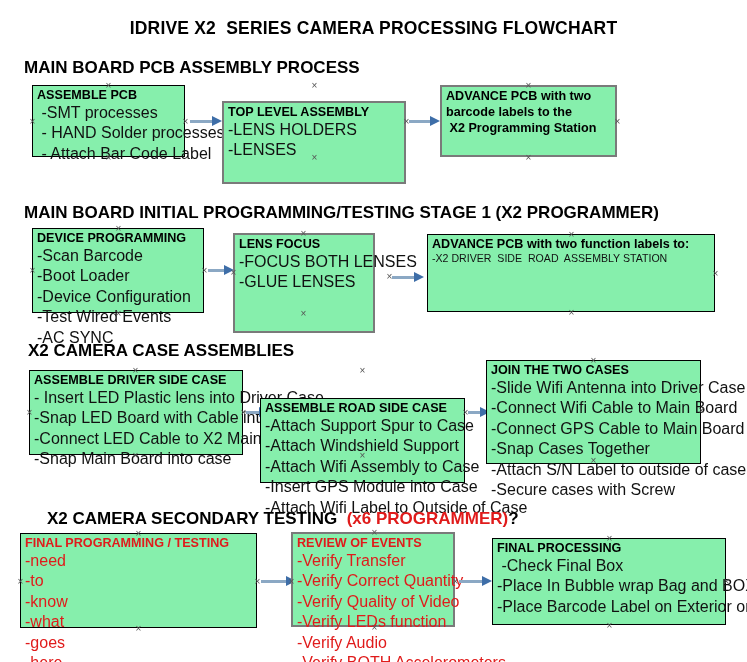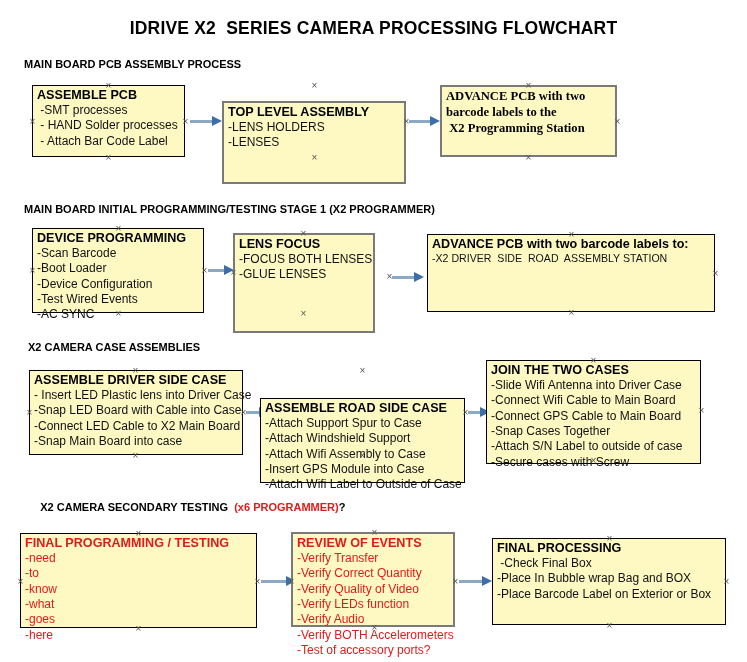--- a/index.html
+++ b/index.html
@@ -32,50 +32,50 @@
     text-align: center;
     font-size: 17.5px;
     font-weight: bold;
     color: #000000;
     letter-spacing: 0.2px;
     white-space: pre;
   }
 
   .section-head {
     position: absolute;
-    font-size: 11px;
+    font-size: 17px;
     font-weight: bold;
     color: #000000;
     white-space: pre;
     letter-spacing: 0px;
   }
   .section-head .red-part { color: #e01b1b; }
   .section-head .blk-part { color: #000000; }
 
   
   .fbox {
     position: absolute;
-    background: #fef9c3;
+    background: #86efac;
     box-sizing: border-box;
     overflow: visible;
   }
   .fbox.border-black { border: 1.3px solid #000000; }
   .fbox.border-gray  { border: 2.2px solid #7a7a7a; }
 
   .fbox .btitle {
     font-weight: bold;
     font-size: 12.6px;
     color: #000000;
     line-height: 1.18;
     white-space: pre;
   }
   .fbox.redtext .btitle { color: #e01b1b; }
 
   .fbox .blines {
-    font-size: 12px;
+    font-size: 16px;
     color: #111111;
     line-height: 1.28;
     white-space: pre;
   }
   .fbox.redtext .blines { color: #e01b1b; }
 
   .fbox .inner {
     position: absolute;
     left: 4px;
     top: 2px;
@@ -158,21 +158,21 @@
   </div>
   <div class="hx" style="left:310px; top:81px;"></div>
   <div class="hx" style="left:310px; top:153px;"></div>
   <div class="hx" style="left:402px; top:117px;"></div>
 
   <div class="conn" style="left:409px; top:116px; width:31px;">
     <div class="shaft"></div>
     <div class="head"></div>
   </div>
 
-  <div class="fbox border-gray allbold" style="left:440px; top:85px; width:177px; height:72px;font-family:Liberation Serif, serif;">
+  <div class="fbox border-gray allbold" style="left:440px; top:85px; width:177px; height:72px;">
     <div class="inner" style="right:-10px;">
       <div class="btitle">ADVANCE PCB with two</div>
       <div class="blines">barcode labels to the
  X2 Programming Station</div>
     </div>
   </div>
   <div class="hx" style="left:524px; top:81px;"></div>
   <div class="hx" style="left:524px; top:153px;"></div>
   <div class="hx" style="left:613px; top:117px;"></div>
 
@@ -210,21 +210,21 @@
   <div class="hx" style="left:229px; top:268px;"></div>
 
   <div class="conn" style="left:392px; top:272px; width:32px;">
     <div class="shaft"></div>
     <div class="head"></div>
   </div>
   <div class="hx" style="left:385px; top:272px;"></div>
 
   <div class="fbox border-black" style="left:427px; top:234px; width:288px; height:78px;">
     <div class="inner">
-      <div class="btitle">ADVANCE PCB with two barcode labels to:</div>
+      <div class="btitle">ADVANCE PCB with two function labels to:</div>
       <div class="blines" style="font-size:10.6px;">-X2 DRIVER  SIDE  ROAD  ASSEMBLY STATION</div>
     </div>
   </div>
   <div class="hx" style="left:567px; top:230px;"></div>
   <div class="hx" style="left:567px; top:308px;"></div>
   <div class="hx" style="left:711px; top:269px;"></div>
 
   <div class="section-head" style="left:28px; top:341px;">X2 CAMERA CASE ASSEMBLIES</div>
 
   <div class="fbox border-black" style="left:29px; top:370px; width:214px; height:85px;">

